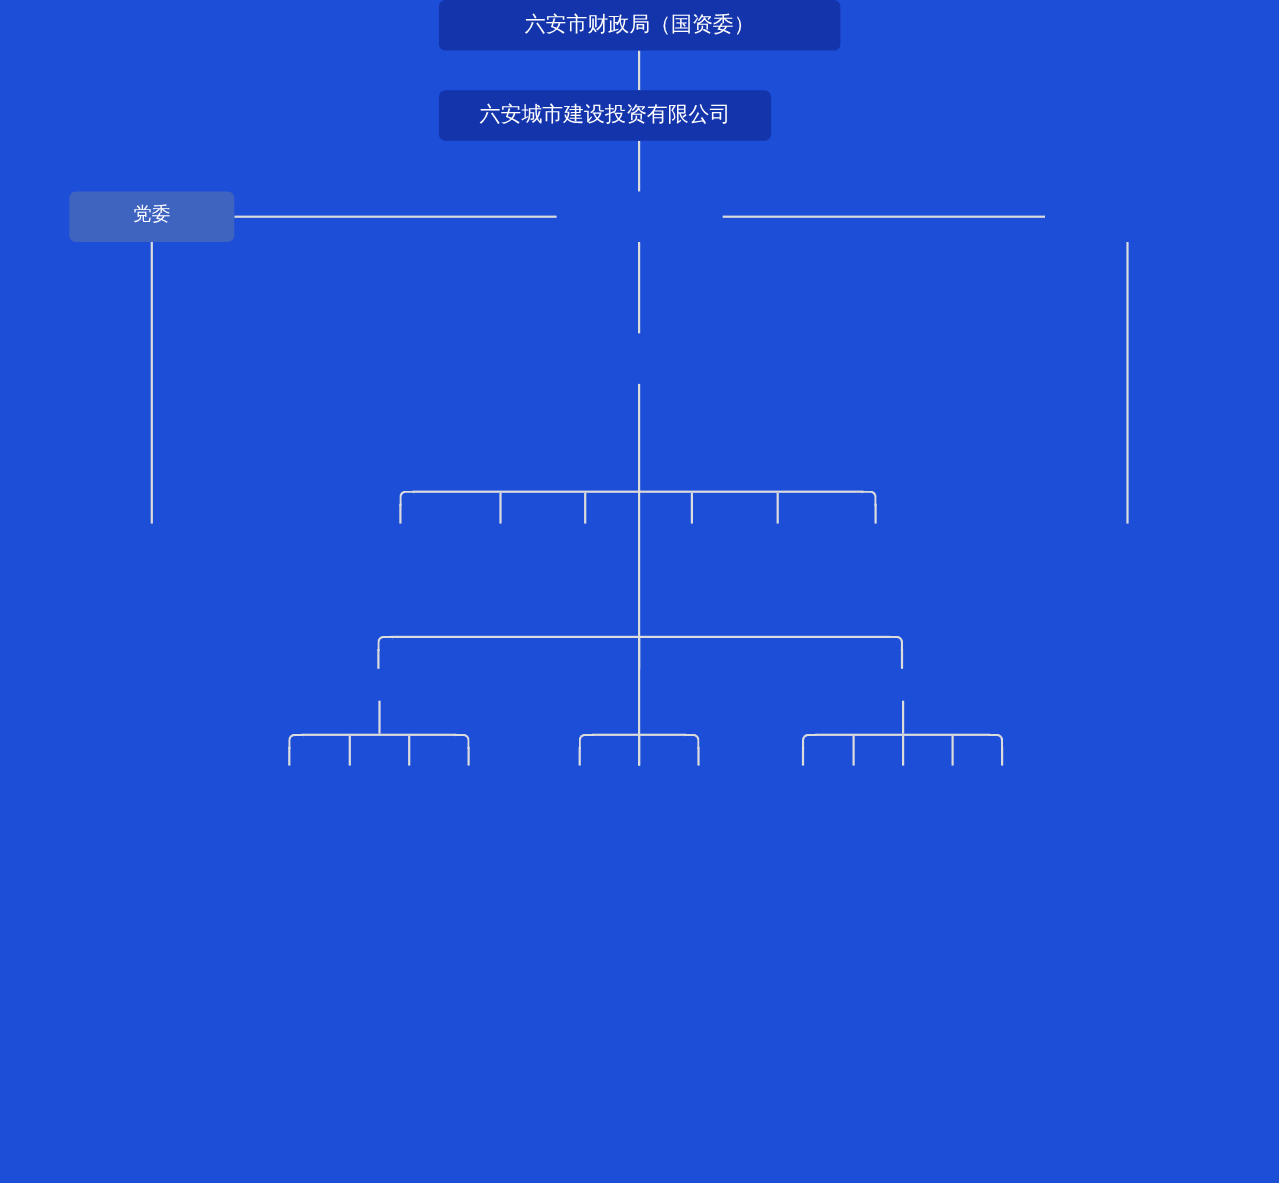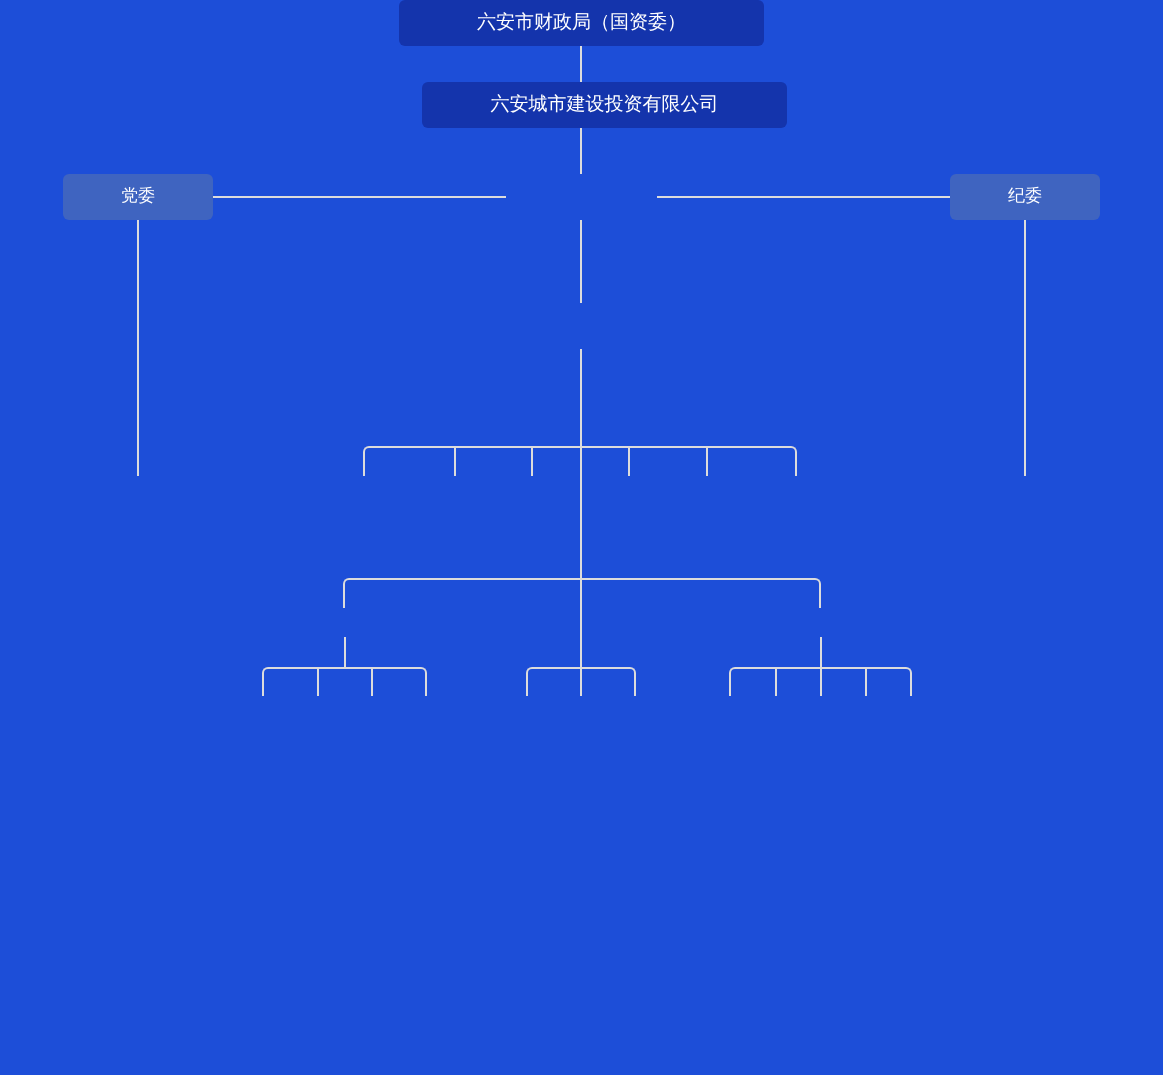--- a/index.html
+++ b/index.html
@@ -122,27 +122,24 @@
   <div class="edge v" style="left:729px; top:679px; height:17px;"></div>
   <div class="edge v" style="left:775px; top:669px; height:27px;"></div>
   <div class="edge v" style="left:820px; top:669px; height:27px;"></div>
   <div class="edge v" style="left:865px; top:669px; height:27px;"></div>
   <div class="edge v" style="left:910px; top:679px; height:17px;"></div>
 
   <div class="node root" style="left:399px; top:0px; width:365px; height:46px;">
     <span>六安市财政局（国资委）</span>
   </div>
 
-  <div class="node root" style="left:422px; top:82px; width:365px; height:46px;">
+  <div class="node root" style="left:399px; top:82px; width:302px; height:46px;">
     <span>六安城市建设投资有限公司</span>
   </div>
 
   <div class="node branch" style="left:63px; top:174px; width:150px; height:46px;align-items:center;">
     <span>党委</span>
   </div>
 
 
-  <div class="node branch" style="left:950px; top:174px; width:150px; height:46px;">
-    <span>纪委</span>
-  </div>
 
 
 </div>
 
 </body></html>

